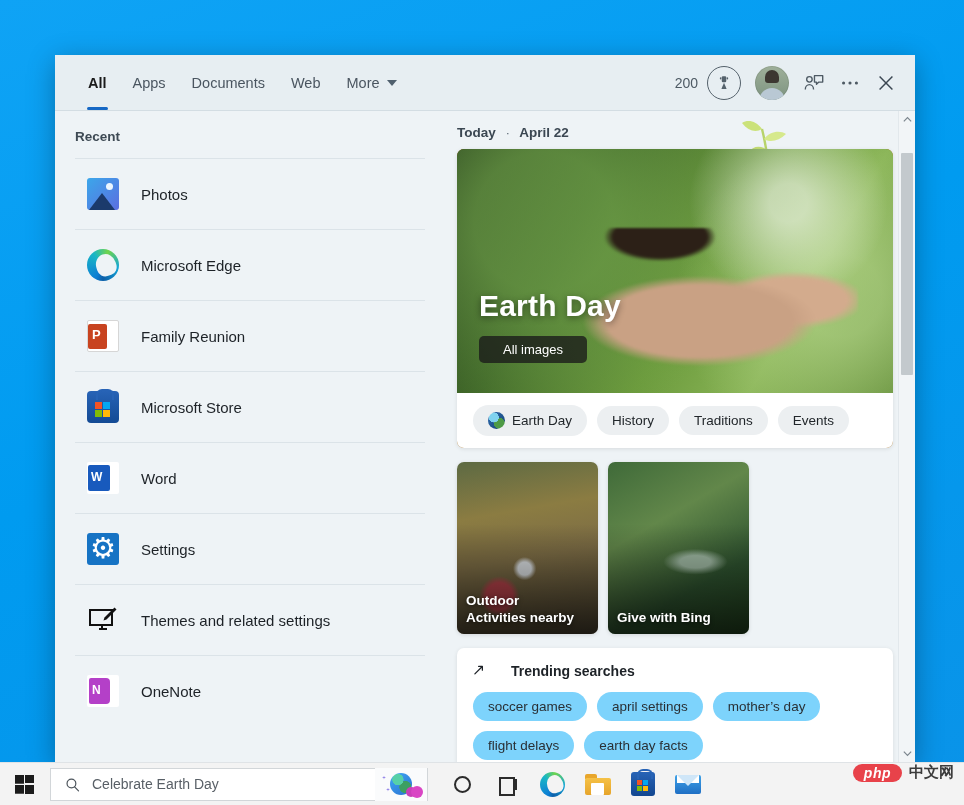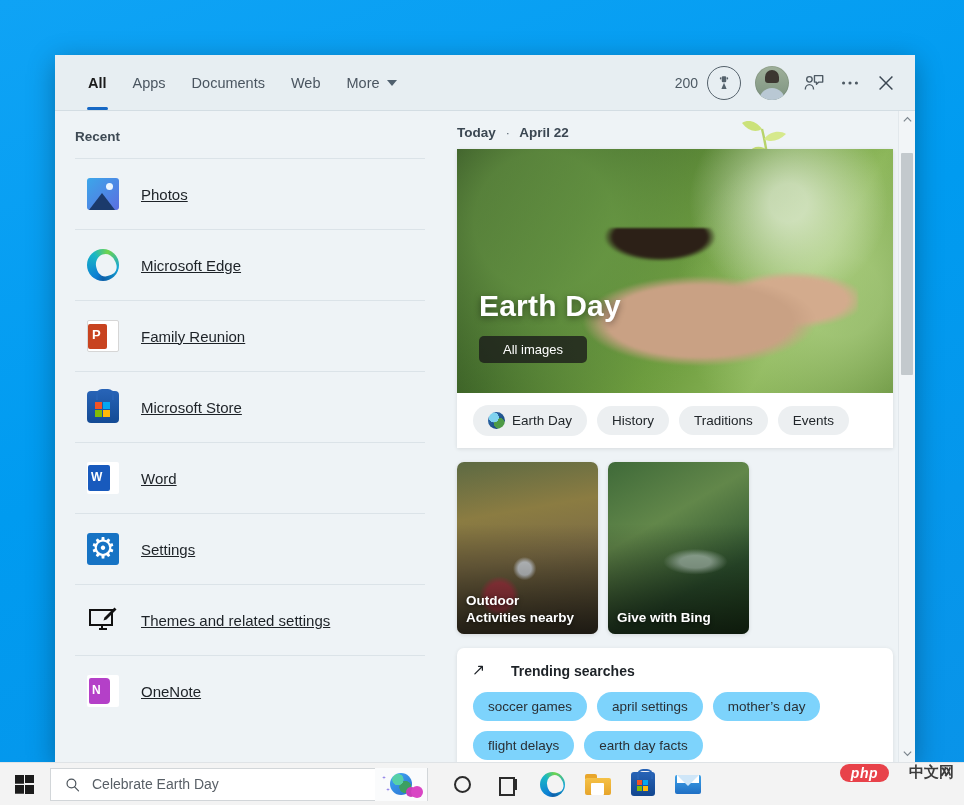--- a/index.html
+++ b/index.html
@@ -104,21 +104,21 @@
     margin: 0 18px 0 20px;
     border-top: 1px solid #dbe3e8;
     cursor: pointer;
   }
   .recent-item:first-of-type { border-top: none; }
   .recent-icon {
     width: 32px; height: 32px; flex: 0 0 32px;
     margin: 0 22px 0 12px;
     position: relative;
   }
-  .recent-label { font-size: 15px; color: #1d2227; text-decoration: underline; }
+  .recent-label { font-size: 15px; color: #1d2227; }
 
   
   .ic-photos {
     background: linear-gradient(135deg, #3ba7ea, #5b6ee0);
     border-radius: 3px; overflow: hidden;
   }
   .ic-photos::before {
     content: ""; position: absolute; right: 6px; top: 5px;
     width: 7px; height: 7px; border-radius: 50%; background: #eaf6ff;
   }
@@ -209,21 +209,21 @@
 
   
   #sprout {
     position: absolute; left: 265px; top: 2px;
     width: 120px; height: 48px; z-index: 1; pointer-events: none;
   }
 
   
   #hero-card {
     position: relative; z-index: 2;
-    border-radius: 0; overflow: hidden;
+    border-radius: 7px; overflow: hidden;
     background: #a16207;
     box-shadow: 0 1px 4px rgba(0,0,0,.10);
     text-align: center;
   }
   #hero-image {
     height: 244px; position: relative; overflow: hidden;
     background:
       radial-gradient(circle at 76% 22%, rgba(255,255,255,.55) 0 5%, transparent 26%),
       radial-gradient(circle at 88% 60%, rgba(190,220,150,.55) 0 10%, transparent 40%),
       radial-gradient(circle at 20% 30%, rgba(120,170,80,.6) 0 18%, transparent 55%),
@@ -475,21 +475,21 @@
   }
   .ic-mail::after {
     content:""; position:absolute; left:0; top:-2px;
     border-left: 13px solid transparent; border-right: 13px solid transparent;
     border-top: 13px solid #cfe6f8;
   }
 
   
   #watermark {
     position: absolute; right: 10px; bottom: 23px;
-    display: flex; align-items: center; gap: 20px; z-index: 20;
+    display: flex; align-items: center; gap: 7px; z-index: 20;
   }
   #php-logo {
     background: #e8424a; color: #fff;
     font-style: italic; font-weight: bold; font-size: 14px;
     padding: 1px 11px; border-radius: 12px;
     letter-spacing: .5px;
   }
   #wm-text { color: #3b3b3b; font-size: 15px; font-weight: bold; }
 </style>
 </head>

